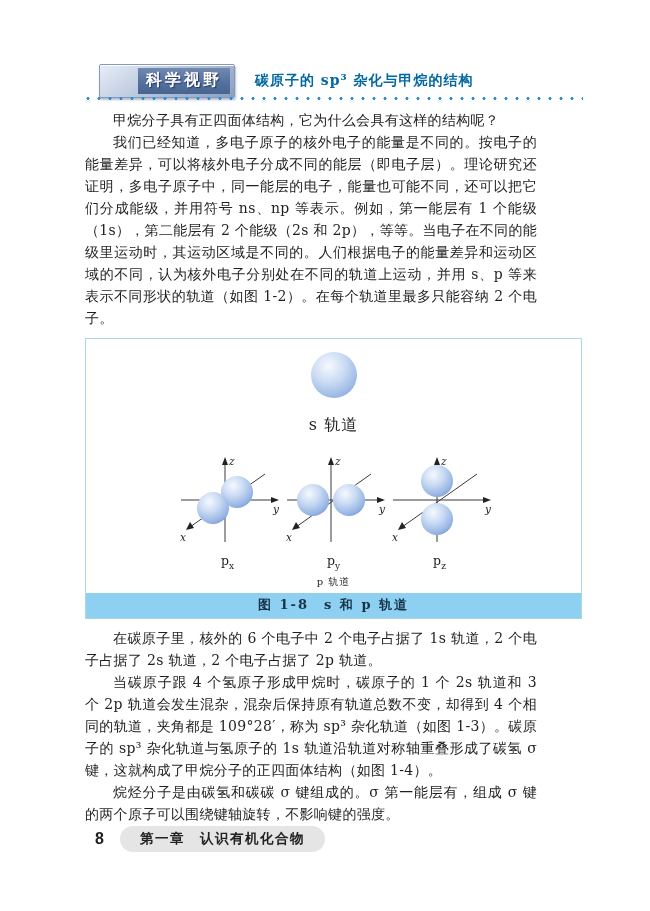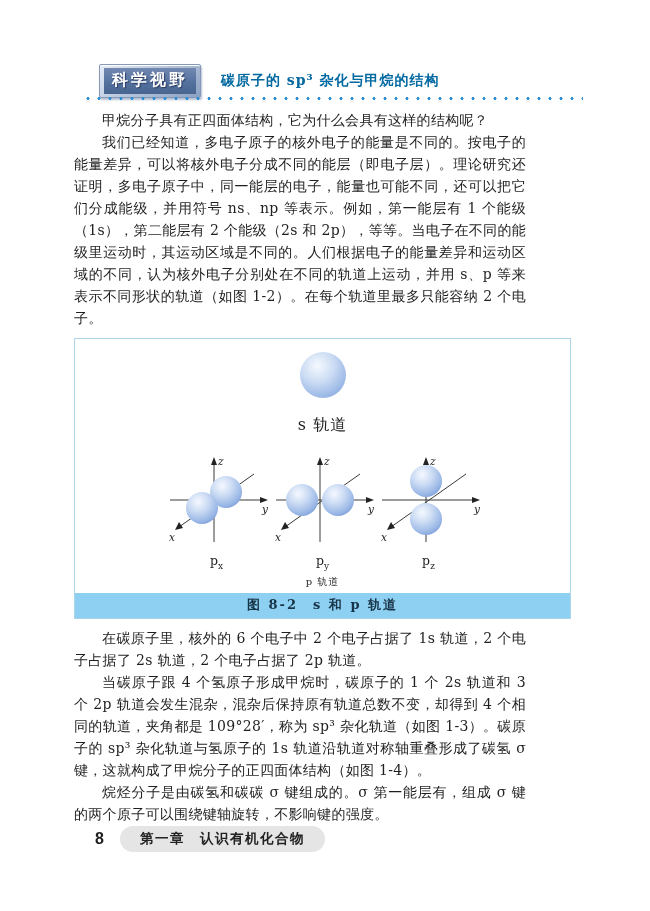--- a/index.html
+++ b/index.html
@@ -27,33 +27,34 @@
   }
   .badge-inner{
     background:linear-gradient(180deg,#7289b1 0%,#54719f 55%,#48648f 100%);
     color:#ffffff;
     font-family:"Liberation Sans","DejaVu Sans",sans-serif;
     font-weight:bold;
     font-size:16px;
     letter-spacing:3px;
     padding:2px 8px 3px 8px;
     text-shadow:1px 1px 1px rgba(30,45,80,.8);
+    margin-left:34px;
   }
   .doc-title{
     font-size:14px;font-weight:bold;color:#0369a1;
     letter-spacing:1px;
   }
   .dotted-line{
     position:absolute;left:86px;top:96px;width:497px;height:5px;
     background-image:radial-gradient(circle at 2px 2.5px,#2a8fd4 1.3px,transparent 1.8px);
     background-size:11px 5px;background-repeat:repeat-x;
   }
   
   .content{
-    position:absolute;left:74px;top:109px;width:452px;
+    position:absolute;left:85px;top:109px;width:452px;
   }
   .content p{
     margin:0;
     font-size:14px;line-height:22px;
     text-align:justify;text-indent:2em;
     letter-spacing:0.3px;
   }
   
   .figure{
     box-sizing:border-box;
@@ -190,21 +191,21 @@
             <text class="axis-label" x="100" y="63">y</text>
             <text class="axis-label" x="7" y="91">x</text>
           </svg>
           <span class="orb-label"><span>p</span><sub>z</sub></span>
         </div>
 
       </div>
 
       <div class="p-group-label">p 轨道</div>
 
-      <div class="fig-caption">图 8-2　s 和 p 轨道</div>
+      <div class="fig-caption">图 1-8　s 和 p 轨道</div>
     </div>
 
     <p>在碳原子里，核外的 6 个电子中 2 个电子占据了 1s 轨道，2 个电子占据了 2s 轨道，2 个电子占据了 2p 轨道。</p>
     <p>当碳原子跟 4 个氢原子形成甲烷时，碳原子的 1 个 2s 轨道和 3 个 2p 轨道会发生混杂，混杂后保持原有轨道总数不变，却得到 4 个相同的轨道，夹角都是 109°28′，称为 sp³ 杂化轨道（如图 1-3）。碳原子的 sp³ 杂化轨道与氢原子的 1s 轨道沿轨道对称轴重叠形成了碳氢 σ 键，这就构成了甲烷分子的正四面体结构（如图 1-4）。</p>
     <p>烷烃分子是由碳氢和碳碳 σ 键组成的。σ 第一能层有，组成 σ 键的两个原子可以围绕键轴旋转，不影响键的强度。</p>
   </div>
 
   <div class="footer">
     <span class="page-number">8</span>
     <span class="chapter-pill">第一章　认识有机化合物</span>

